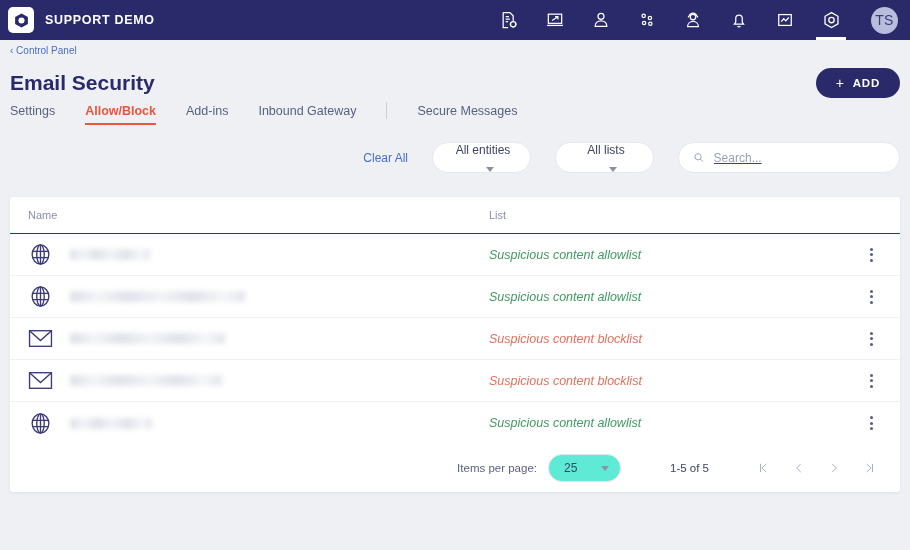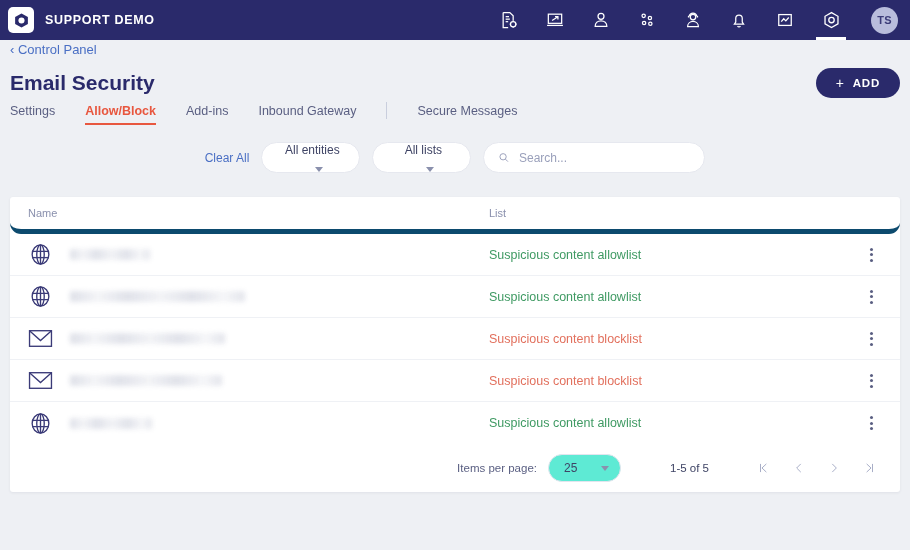--- a/index.html
+++ b/index.html
@@ -49,32 +49,32 @@
     position: absolute;
     bottom: 0; left: 8px; right: 8px;
     height: 3px;
     background: #ffffff;
   }
   .avatar {
     width: 27px; height: 27px;
     border-radius: 50%;
     background: #b9bddc;
     color: #3b3b78;
-    font-size: 11px;
-    font-weight: bold;
+    font-size: 14px;
+    font-weight: normal;
     display: flex; align-items: center; justify-content: center;
     margin-left: 17px;
     letter-spacing: 0.3px;
   }
 
   
   .page { padding: 0 10px; }
   .breadcrumb {
     padding: 0 0 0 0;
-    font-size: 13px;
+    font-size: 10px;
     color: #4a6fc4;
     cursor: pointer;
     display: inline-block;
   }
   .title-row {
     display: flex;
     align-items: center;
     justify-content: space-between;
     margin-top: 10px;
   }
@@ -132,22 +132,22 @@
     width: 1px;
     height: 17px;
     background: #c9cedd;
     margin: 0 30px 4px 0;
   }
 
   
   .filters {
     display: flex;
     align-items: center;
-    justify-content: center;
-    gap: 12px;
+    justify-content: flex-end;
+    gap: 24px;
     margin-top: 17px;
   }
   .clear-all {
     font-size: 12px;
     color: #4a6fc4;
     cursor: pointer;
   }
   .dropdown {
     background: #ffffff;
     border-radius: 17px;
@@ -182,20 +182,21 @@
     border: 1px solid #e6e8ef;
   }
   .search-input {
     border: none;
     outline: none;
     font-size: 12px;
     color: #3f4465;
     background: transparent;
     width: 100%;
     font-family: "Liberation Sans", sans-serif;
+    text-decoration: underline;
   }
   .search-input::placeholder { color: #9aa0bb; }
 
   
   .toggle-row {
     display: flex;
     align-items: center;
     gap: 13px;
     margin-top: 26px;
     padding-left: 2px;
@@ -227,36 +228,36 @@
     margin-top: 24px;
     border-radius: 3px;
     box-shadow: 0 1px 3px rgba(40,40,70,0.07);
     overflow: hidden;
   }
   .thead {
     display: flex;
     align-items: center;
     height: 37px;
     padding: 0 18px;
-    border-bottom: 5px solid #0c4a6e;
-    border-radius: 11px;
+    border-bottom: 1px solid #0c4a6e;
   }
   .th {
     font-size: 11px;
     color: #8a90ad;
   }
   .col-name { width: 461px; }
   .col-list { flex: 1; }
 
   .row {
     display: flex;
     align-items: center;
     height: 42px;
     padding: 0 18px;
     border-bottom: 1px solid #eff1f5;
+    font-style: italic;
   }
   .row:last-child { border-bottom: none; }
   .cell-name {
     width: 461px;
     display: flex;
     align-items: center;
     gap: 17px;
   }
   .row-icon { flex-shrink: 0; display: flex; }
   .redacted {

